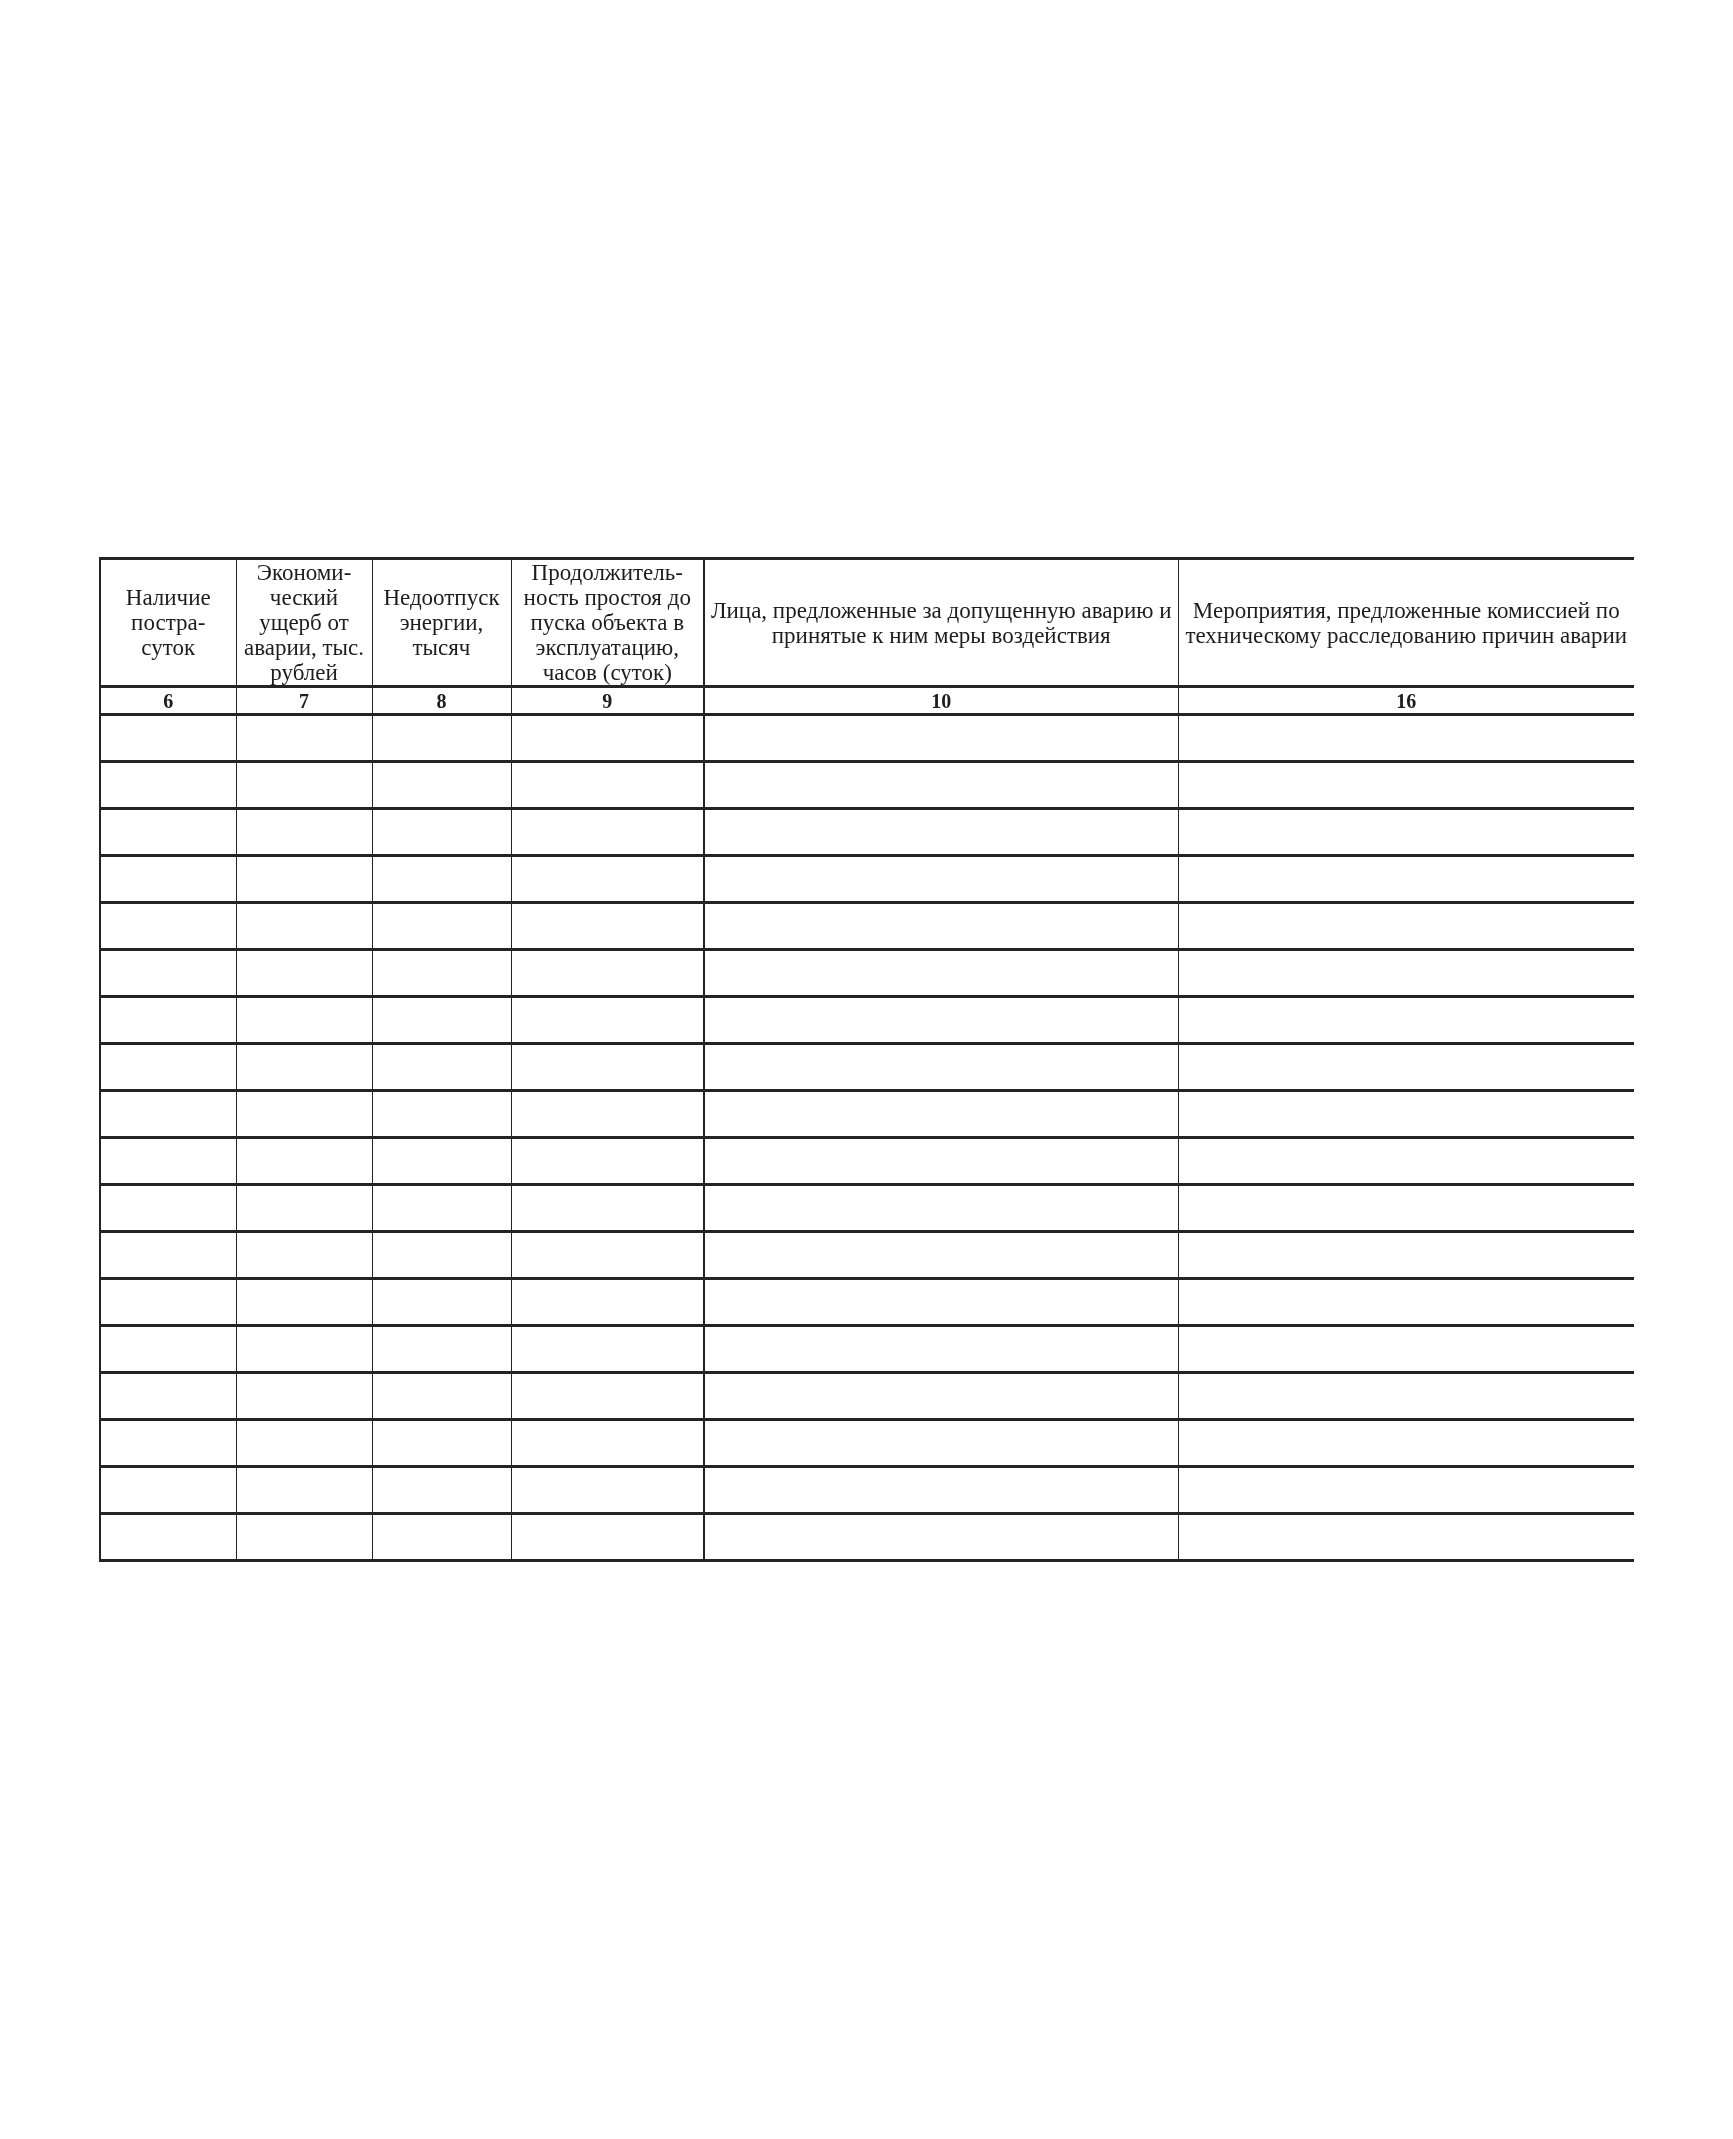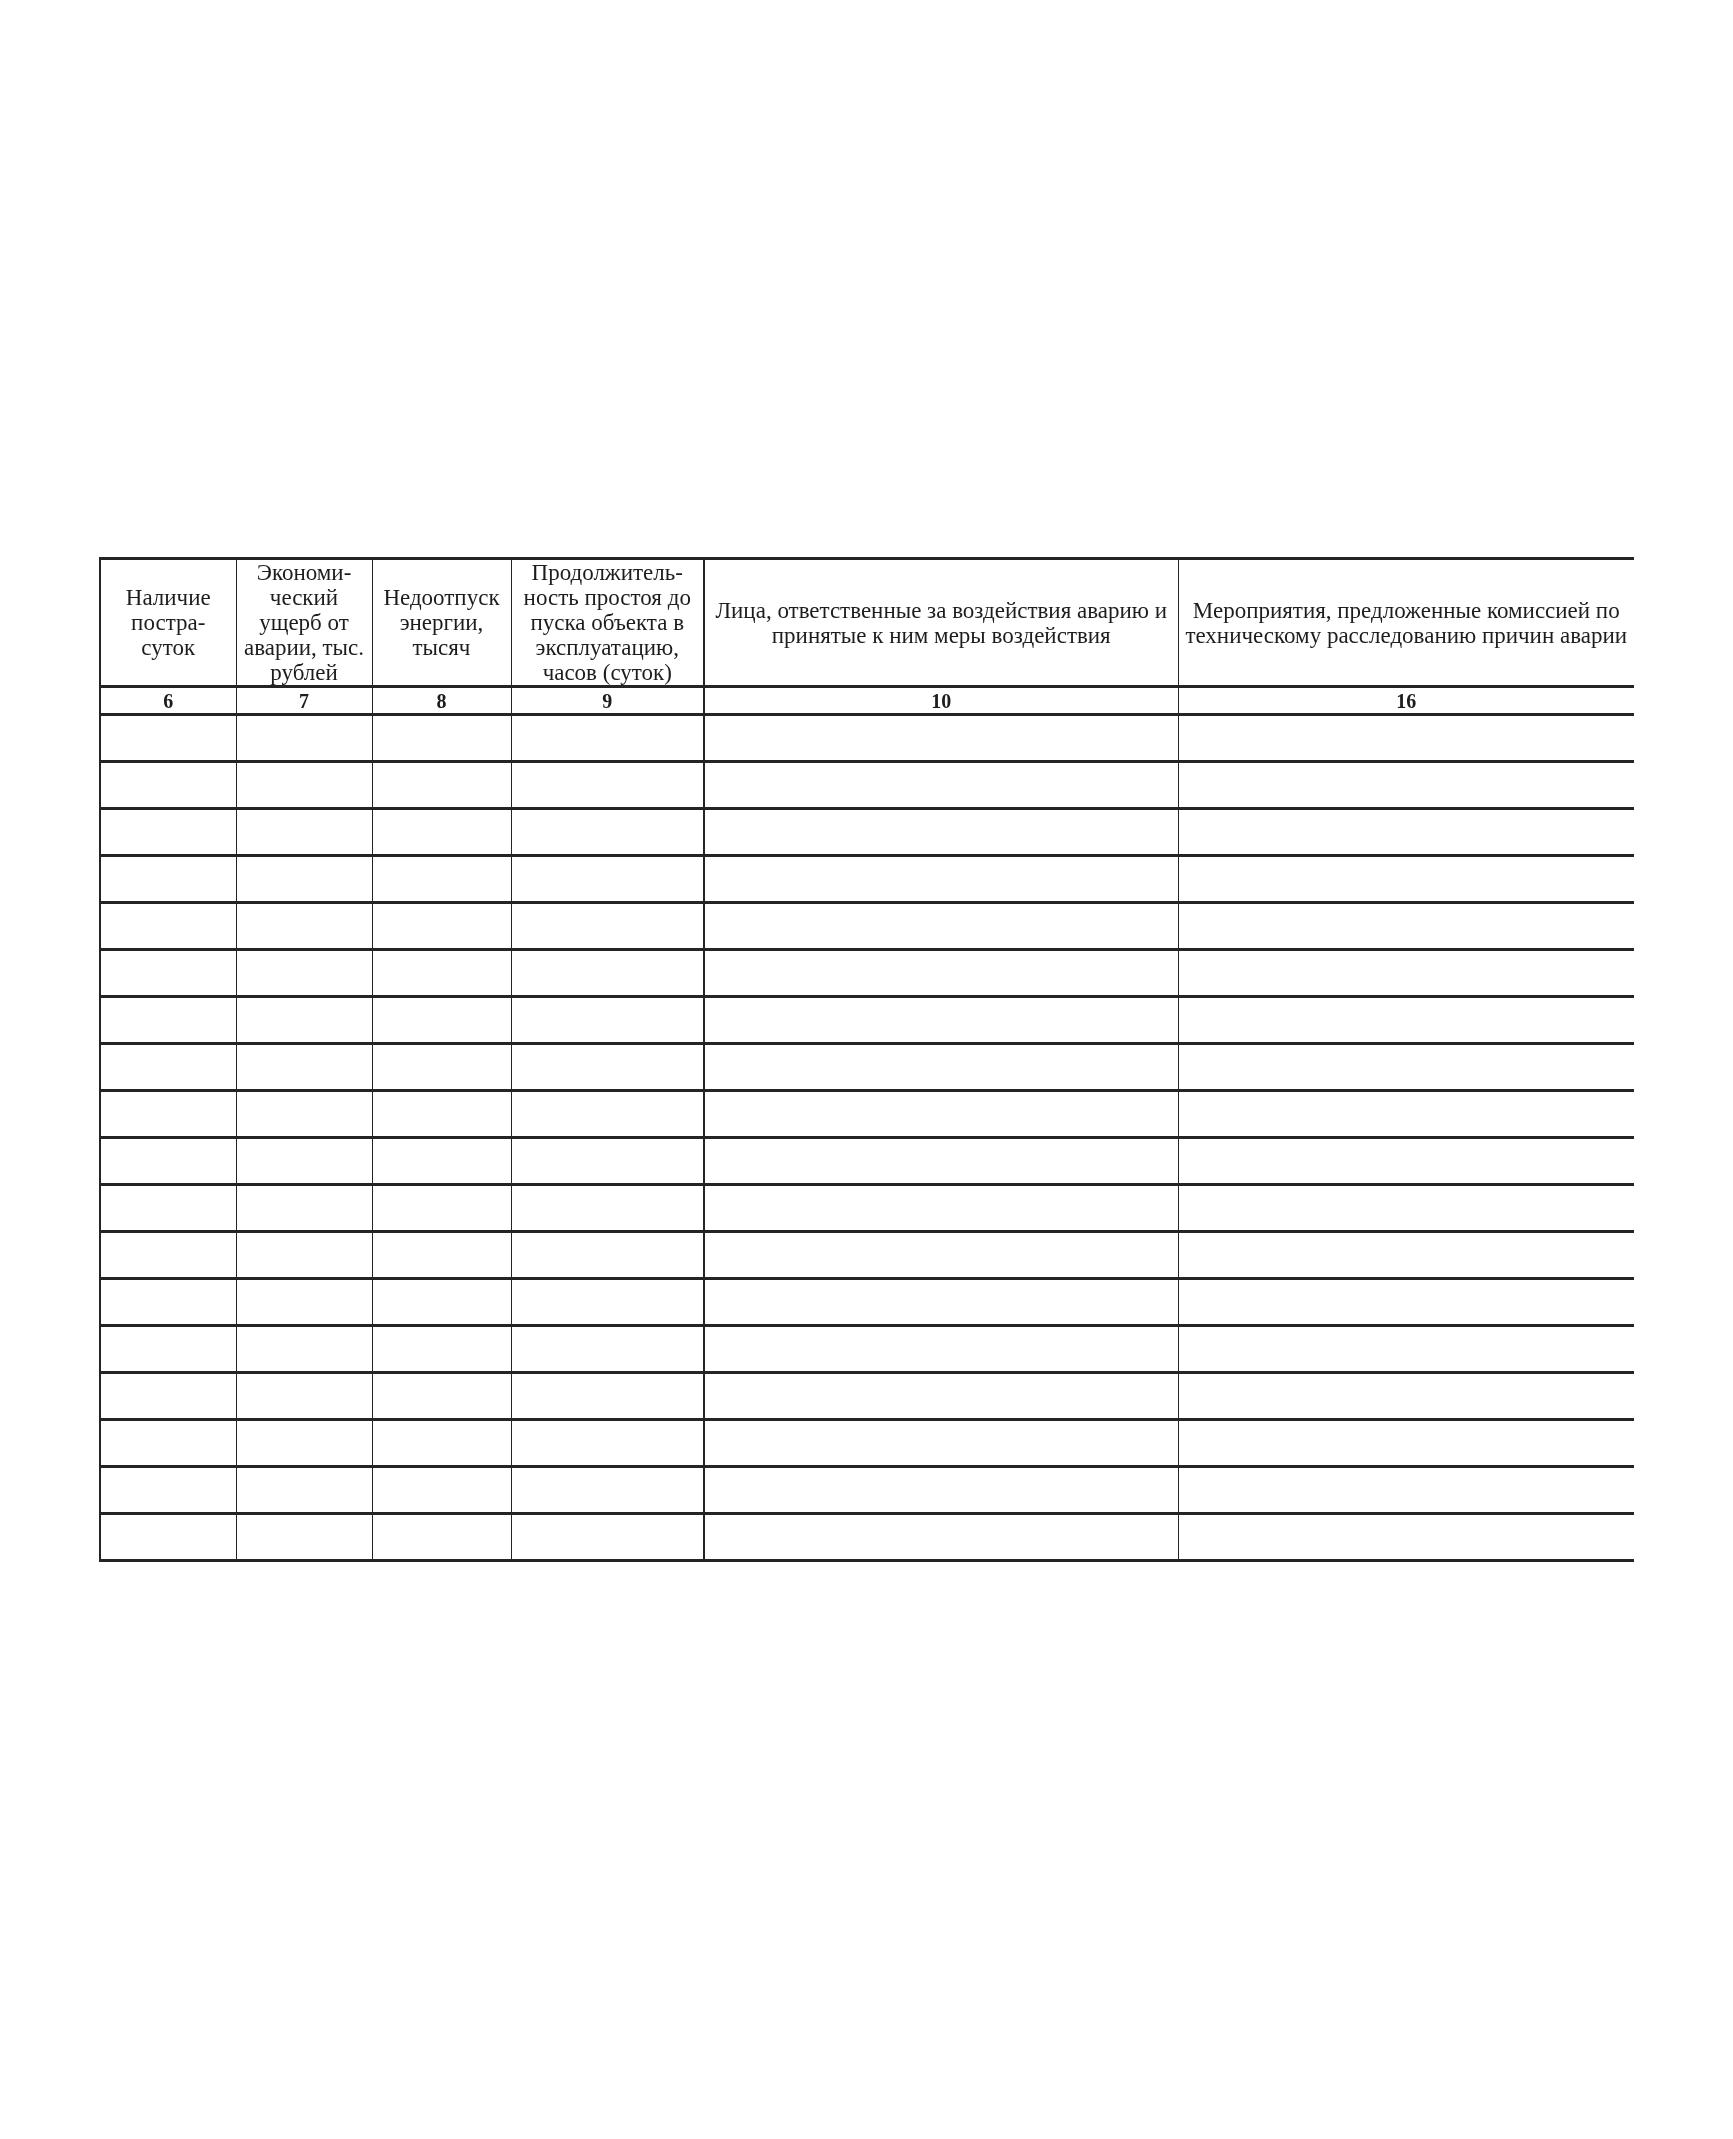--- a/index.html
+++ b/index.html
@@ -94,21 +94,21 @@
 аварии, тыс.
 рублей</th>
         <th>Недоотпуск
 энергии,
 тысяч</th>
         <th>Продолжитель-
 ность простоя до
 пуска объекта в
 эксплуатацию,
 часов (суток)</th>
-        <th>Лица, ответственные за воздействия аварию и
+        <th>Лица, предложенные за допущенную аварию и
 принятые к ним меры воздействия</th>
         <th>Мероприятия, предложенные комиссией по
 техническому расследованию причин аварии</th>
       </tr>
       <tr class="number-row">
         <td>6</td>
         <td>7</td>
         <td>8</td>
         <td>9</td>
         <td>10</td>

